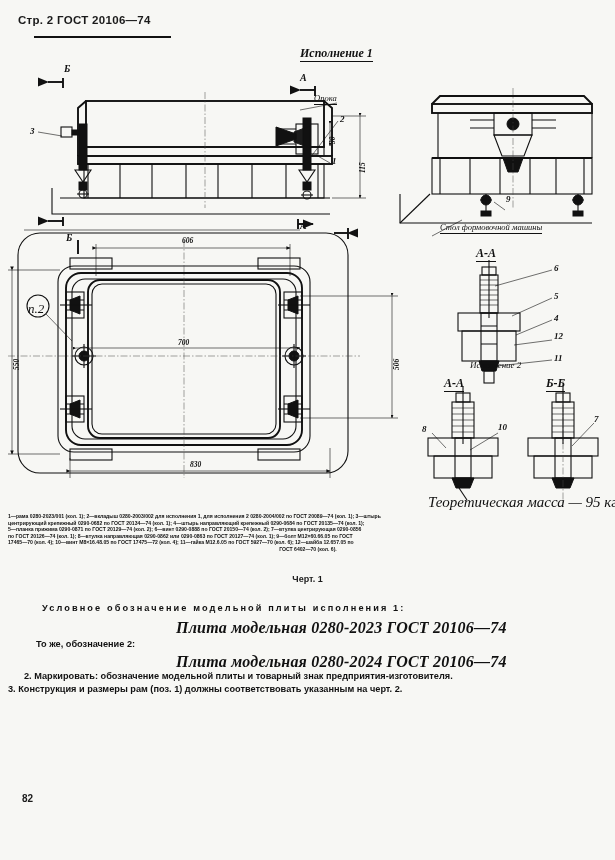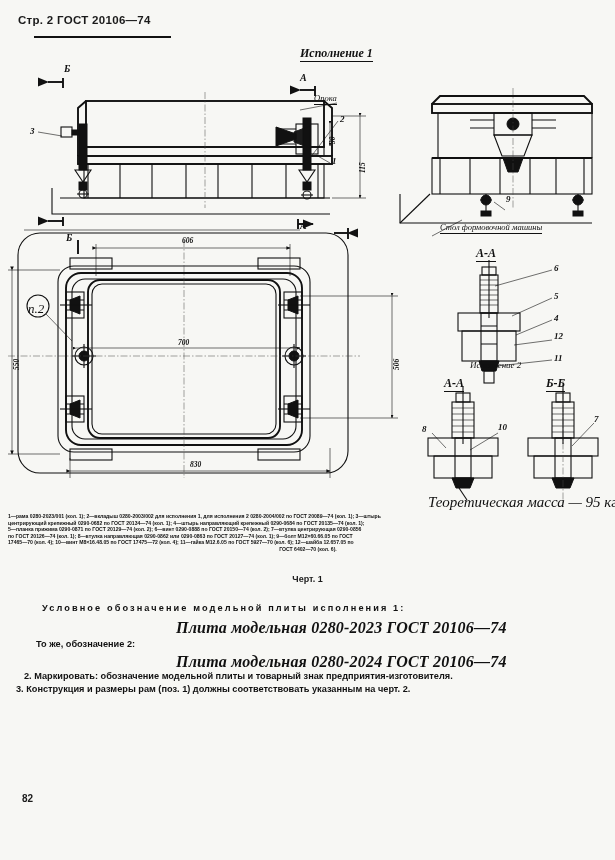--- a/index.html
+++ b/index.html
@@ -364,16 +364,16 @@
     <div class="ctr">ГОСТ 6402—70 (кол. 6).</div>
   </div>
 
   <div class="chert">Черт. 1</div>
 
   <div class="note sp" style="left:42px;top:595px;">Условное обозначение  модельной  плиты исполнения 1:</div>
   <div class="note it" style="left:176px;top:611px;">Плита модельная 0280-2023 ГОСТ 20106—74</div>
   <div class="note" style="left:36px;top:631px;">То же, обозначение 2:</div>
   <div class="note it" style="left:176px;top:645px;">Плита модельная 0280-2024 ГОСТ 20106—74</div>
   <div class="note" style="left:24px;top:663px;">2. Маркировать: обозначение модельной плиты и товарный знак предприятия-изготовителя.</div>
-  <div class="note" style="left:16px;top:676px;">3. Конструкция и размеры рам (поз. 1) должны соответствовать указанным на черт. 2.</div>
+  <div class="note" style="left:8px;top:676px;">3. Конструкция и размеры рам (поз. 1) должны соответствовать указанным на черт. 2.</div>
 
   <div class="pg">82</div>
 </div>
 
 </body></html>

